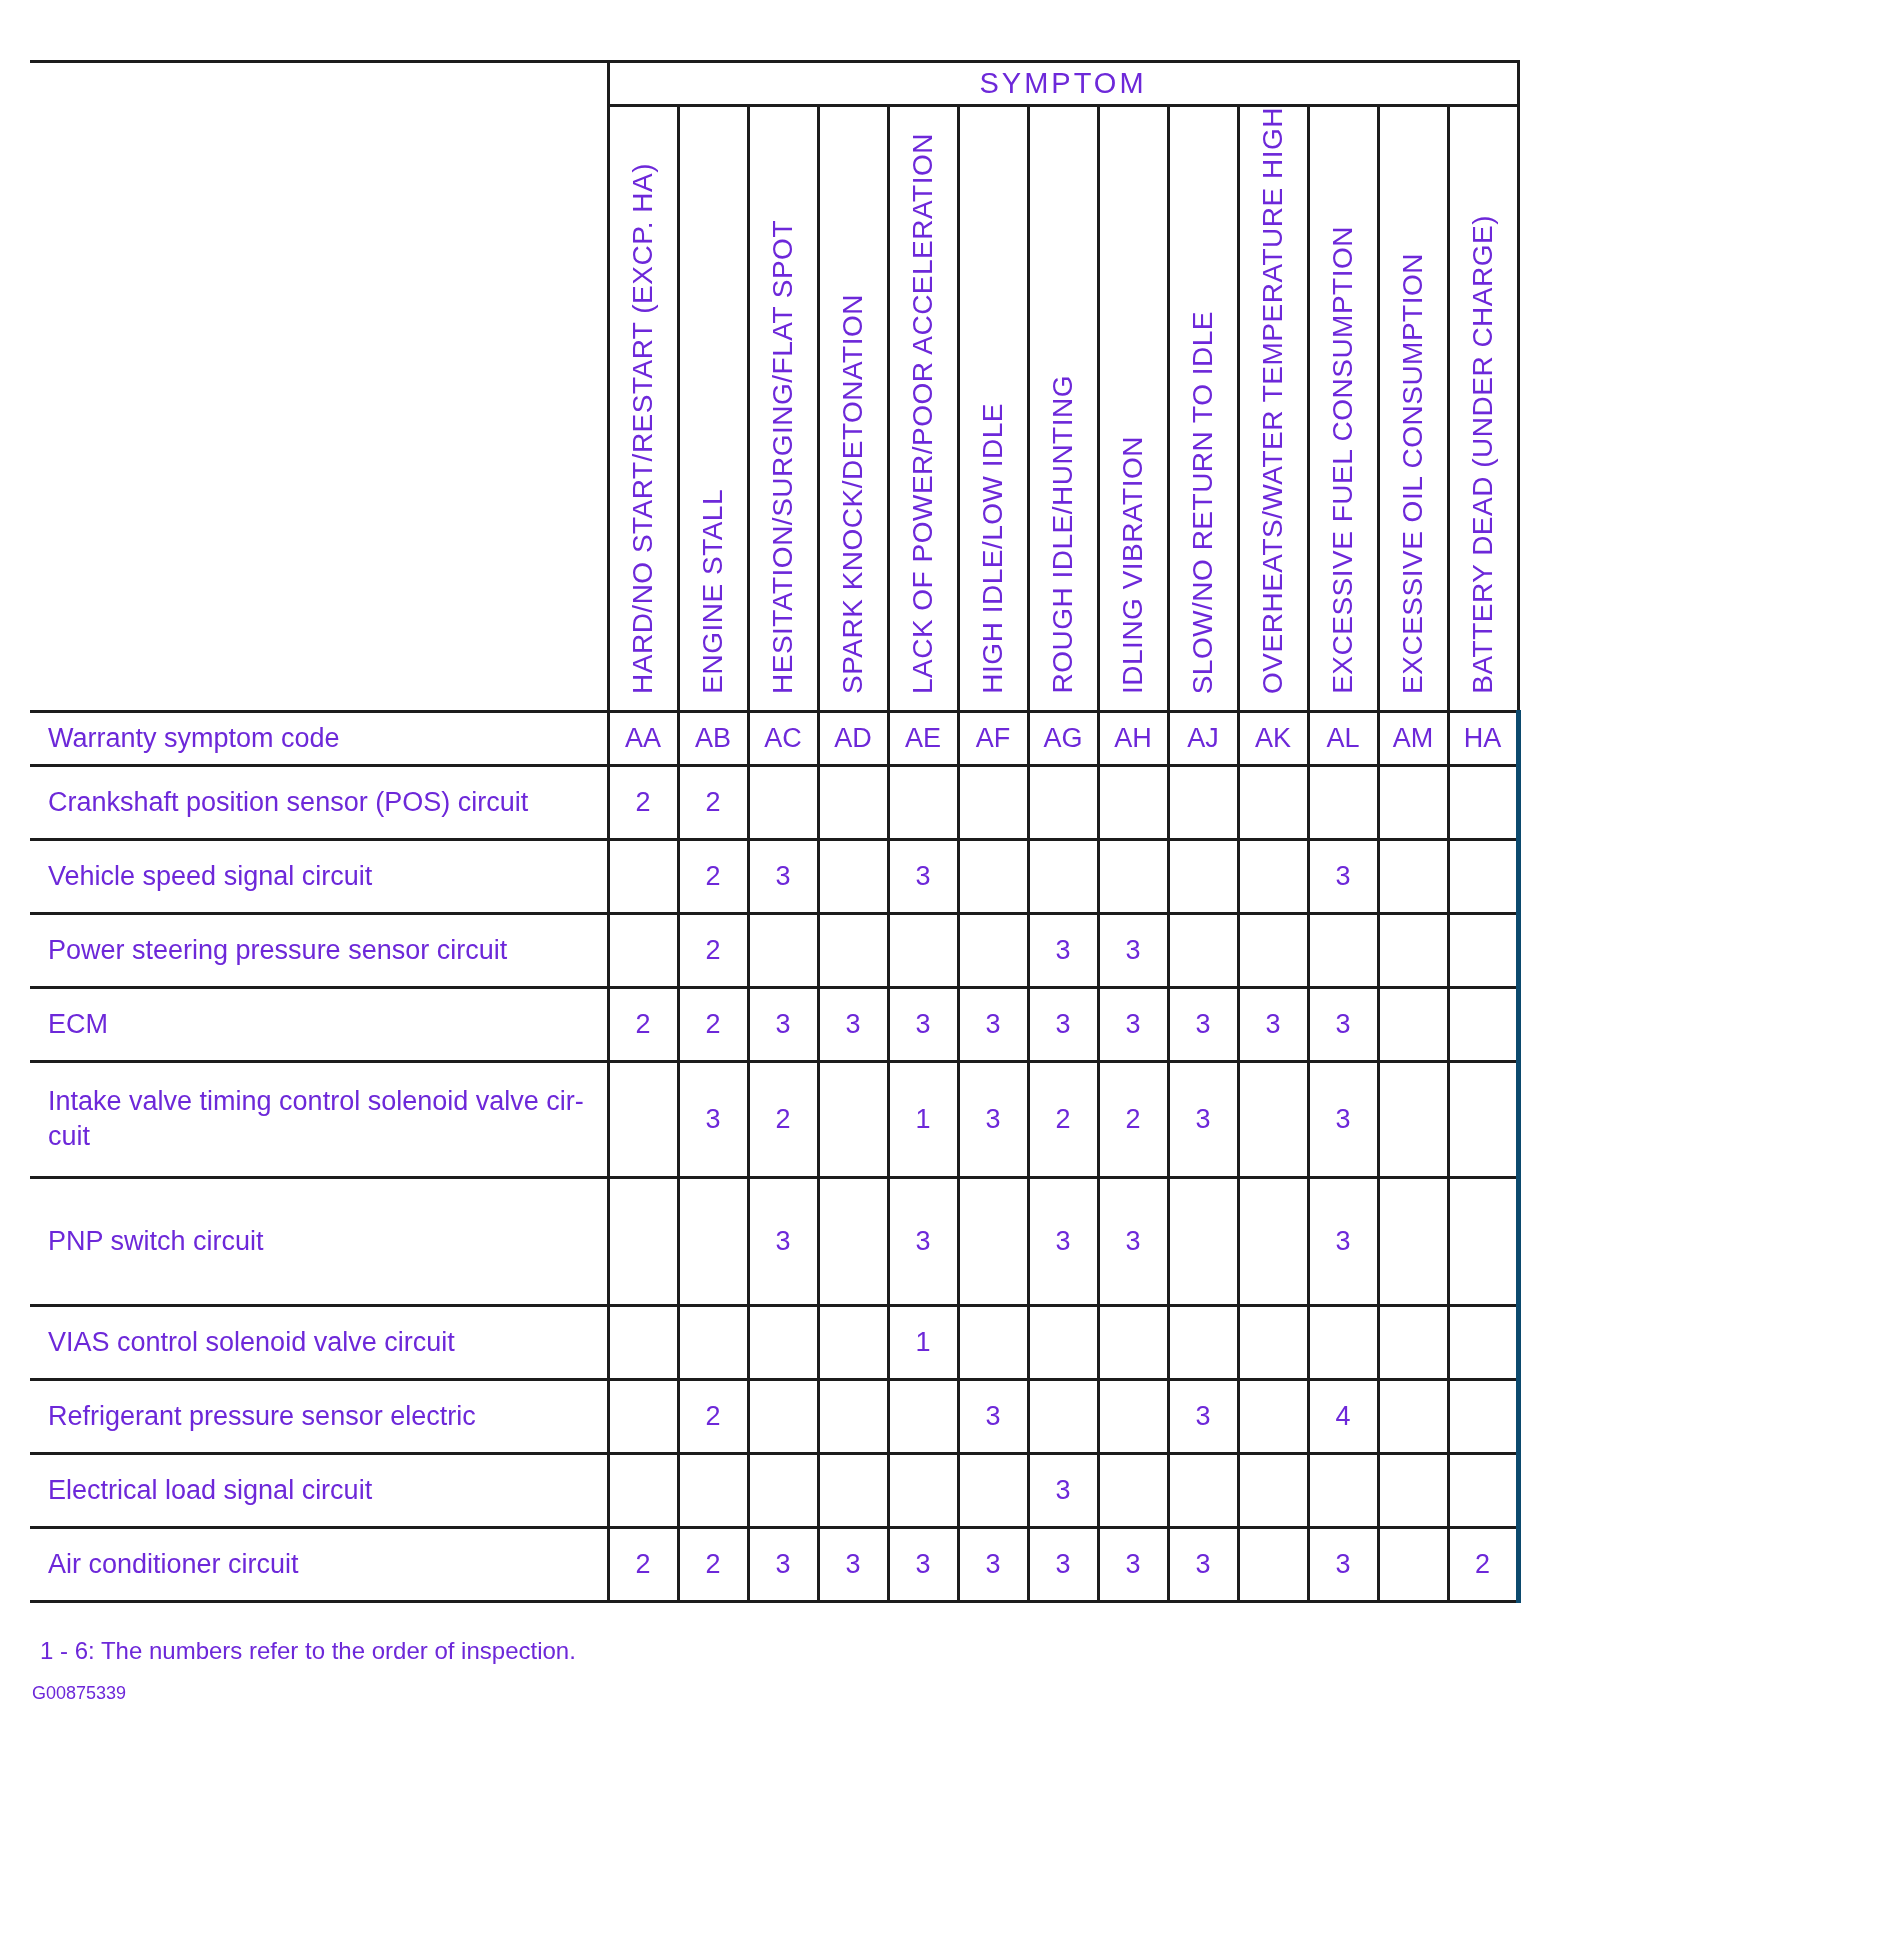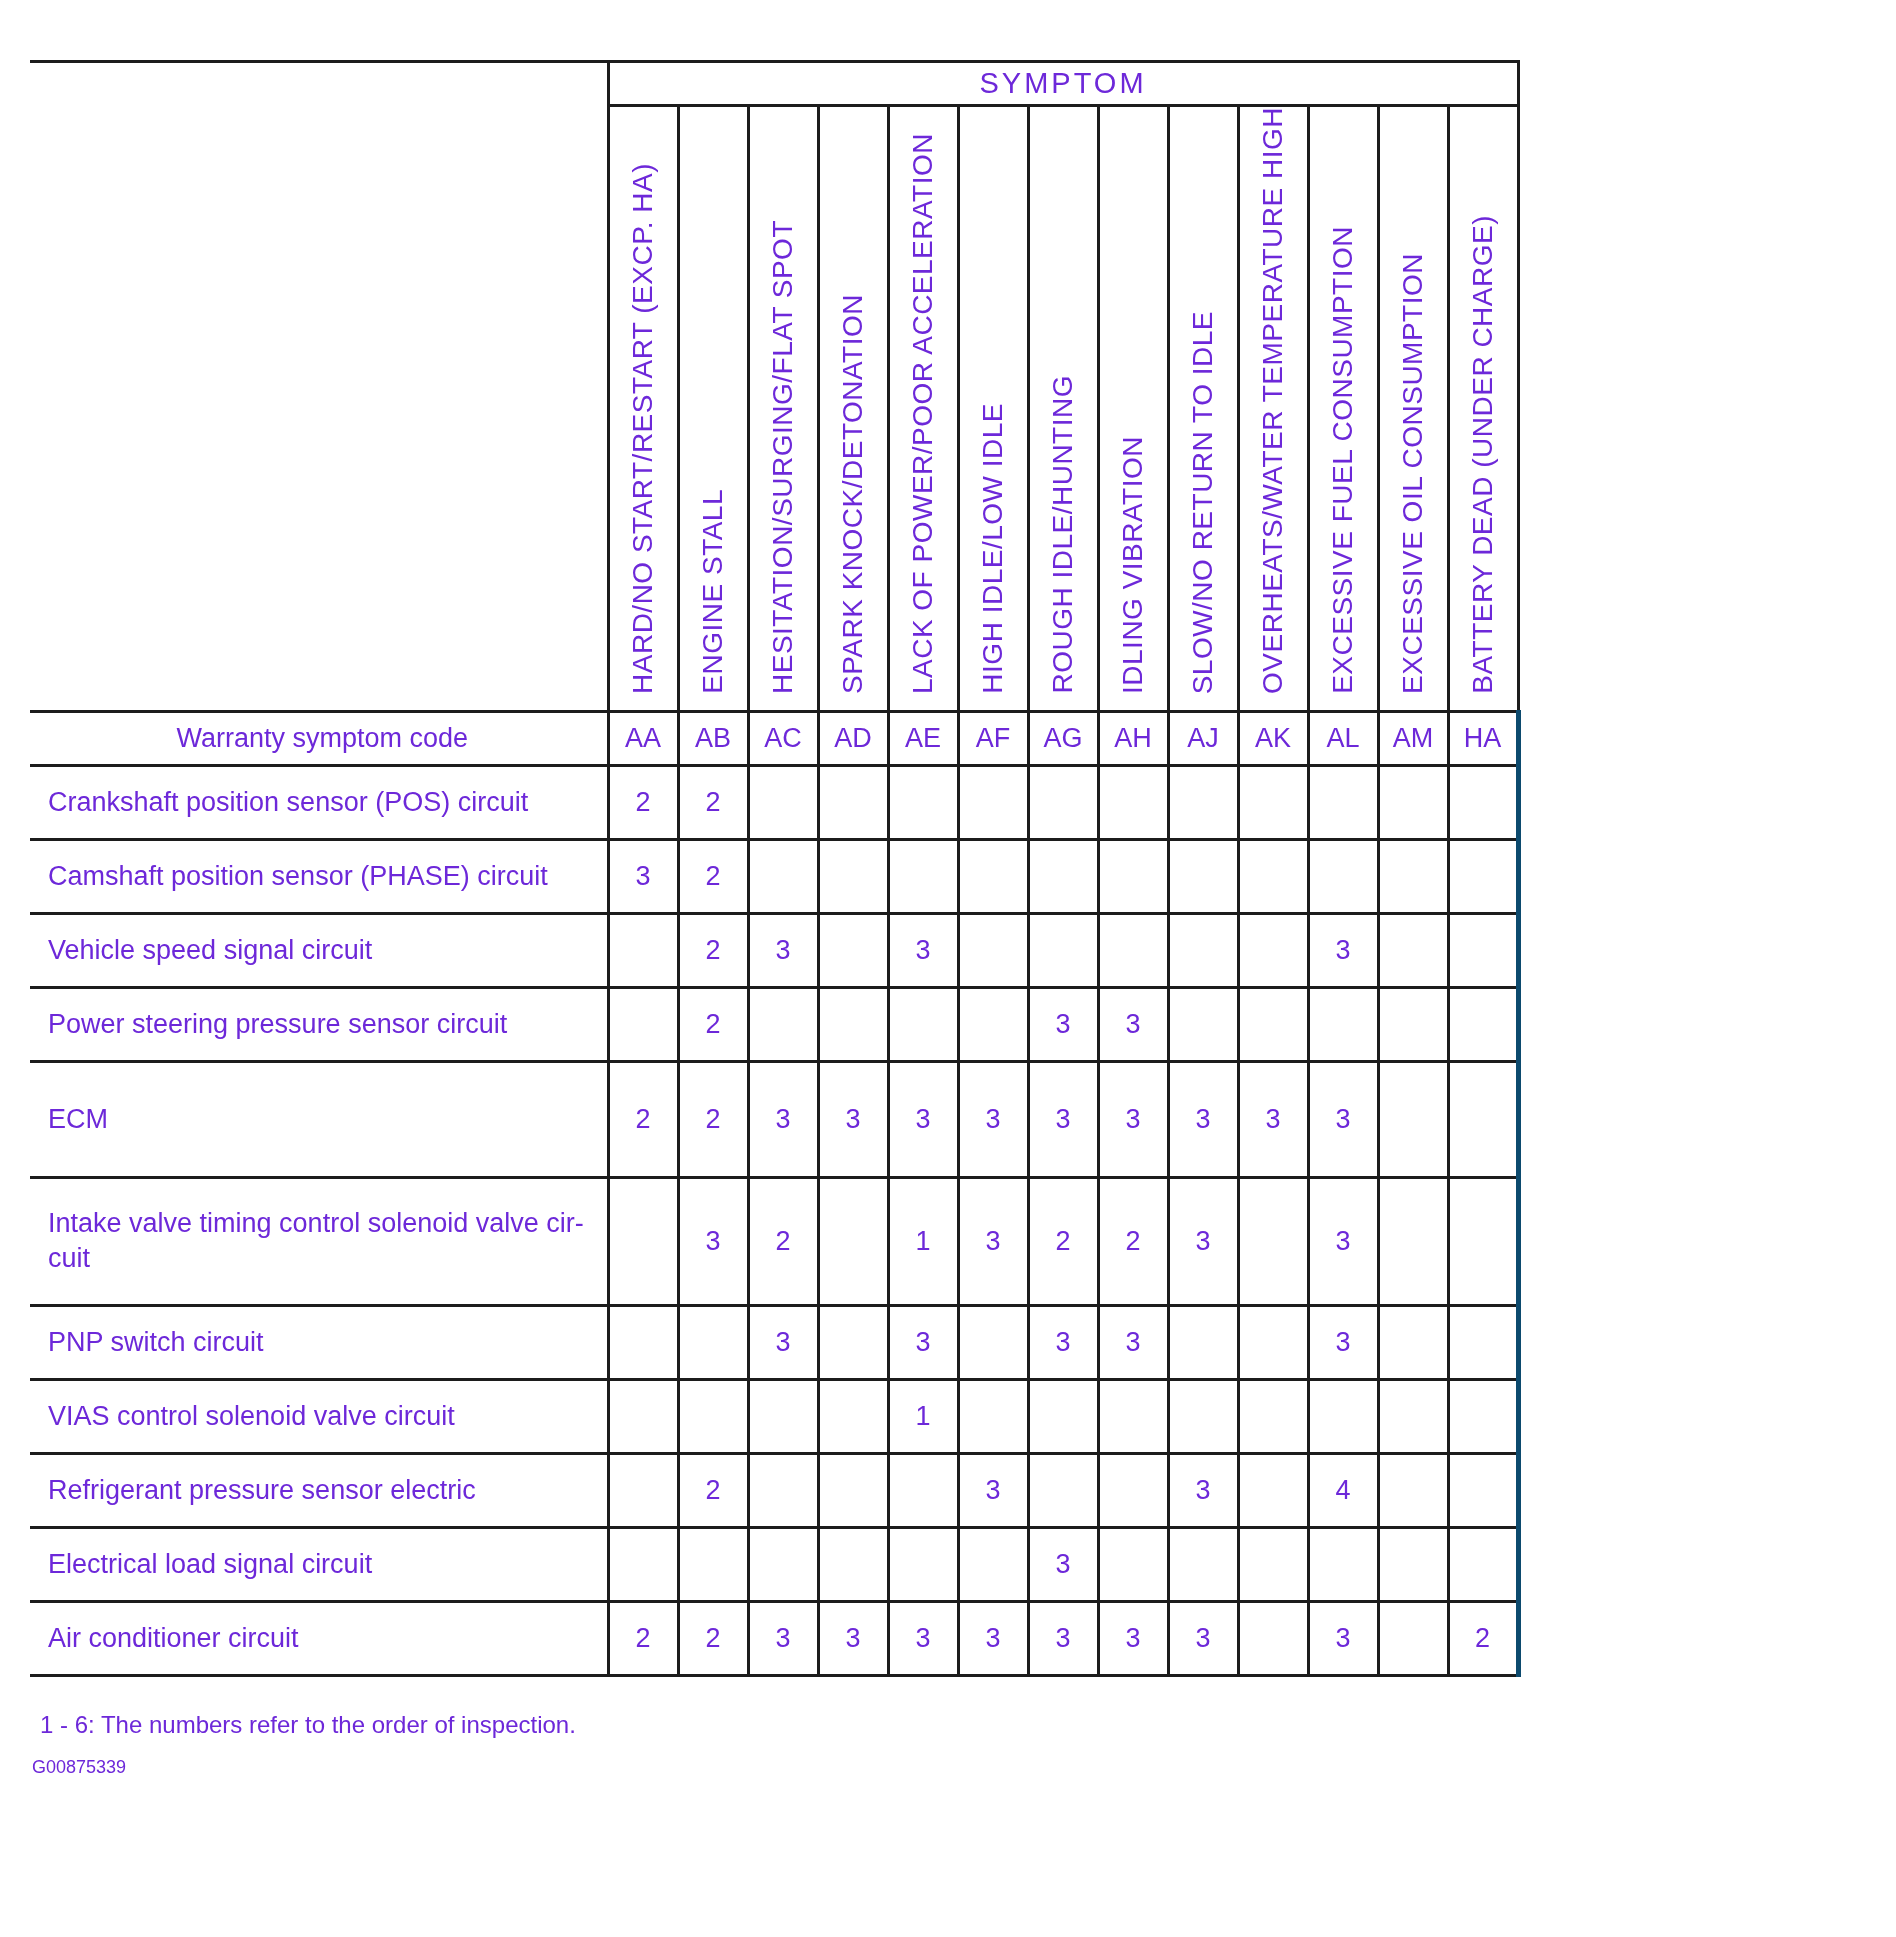--- a/index.html
+++ b/index.html
@@ -64,21 +64,21 @@
   }
   td.val {
     border-bottom: 3px solid #1c1c1c;
     border-left: 3px solid #1c1c1c;
     text-align: center;
     vertical-align: middle;
     font-size: 27px;
   }
   td.val:last-child { border-right: 5px solid #0c4a6e; }
 
-  tr.codes td { height: 54px; text-align: center; }
+  tr.codes td { height: 54px; }
   tbody.body-rows tr td { height: 74px; }
   tbody.body-rows tr:nth-child(5) td  { height: 116px; }
   tbody.body-rows tr:nth-child(6) td  { height: 128px; }
   tbody.body-rows tr:nth-child(12) td { height: 128px; }
 
   .footnote {
     margin-top: 34px;
     margin-left: 10px;
     font-size: 24px;
   }
@@ -150,36 +150,20 @@
           <td class="val"></td>
           <td class="val"></td>
           <td class="val"></td>
           <td class="val"></td>
           <td class="val"></td>
           <td class="val"></td>
           <td class="val"></td>
           <td class="val"></td>
         </tr>
         <tr>
-          <td class="lbl">Camshaft position sensor (PHASE) circuit</td>
-          <td class="val">3</td>
-          <td class="val">2</td>
-          <td class="val"></td>
-          <td class="val"></td>
-          <td class="val"></td>
-          <td class="val"></td>
-          <td class="val"></td>
-          <td class="val"></td>
-          <td class="val"></td>
-          <td class="val"></td>
-          <td class="val"></td>
-          <td class="val"></td>
-          <td class="val"></td>
-        </tr>
-        <tr>
           <td class="lbl">Vehicle speed signal circuit</td>
           <td class="val"></td>
           <td class="val">2</td>
           <td class="val">3</td>
           <td class="val"></td>
           <td class="val">3</td>
           <td class="val"></td>
           <td class="val"></td>
           <td class="val"></td>
           <td class="val"></td>

